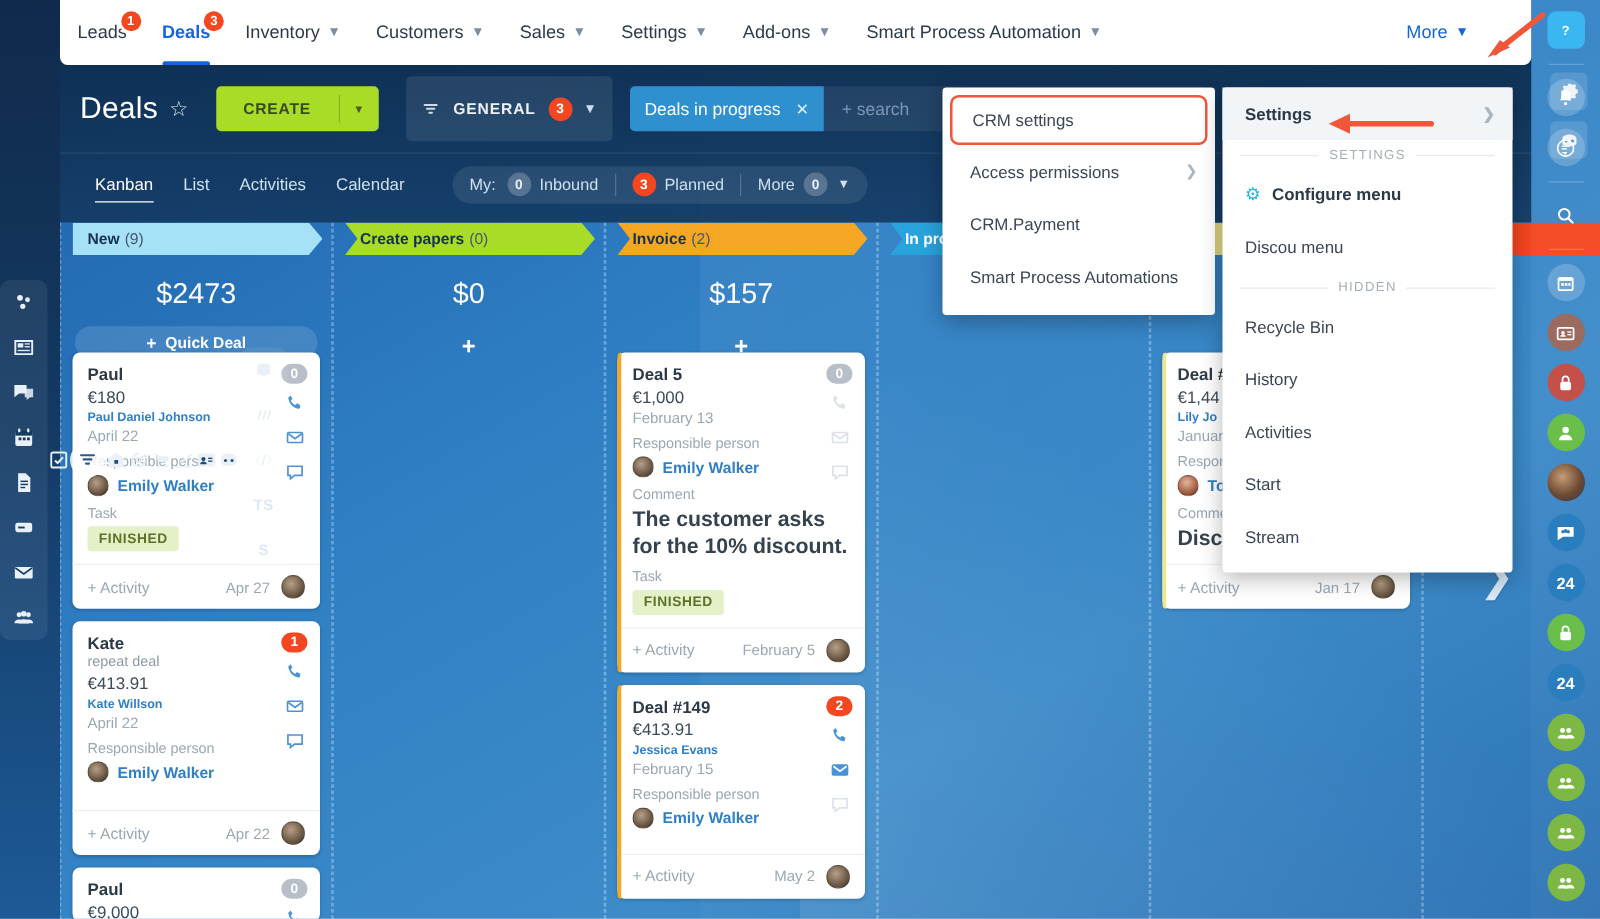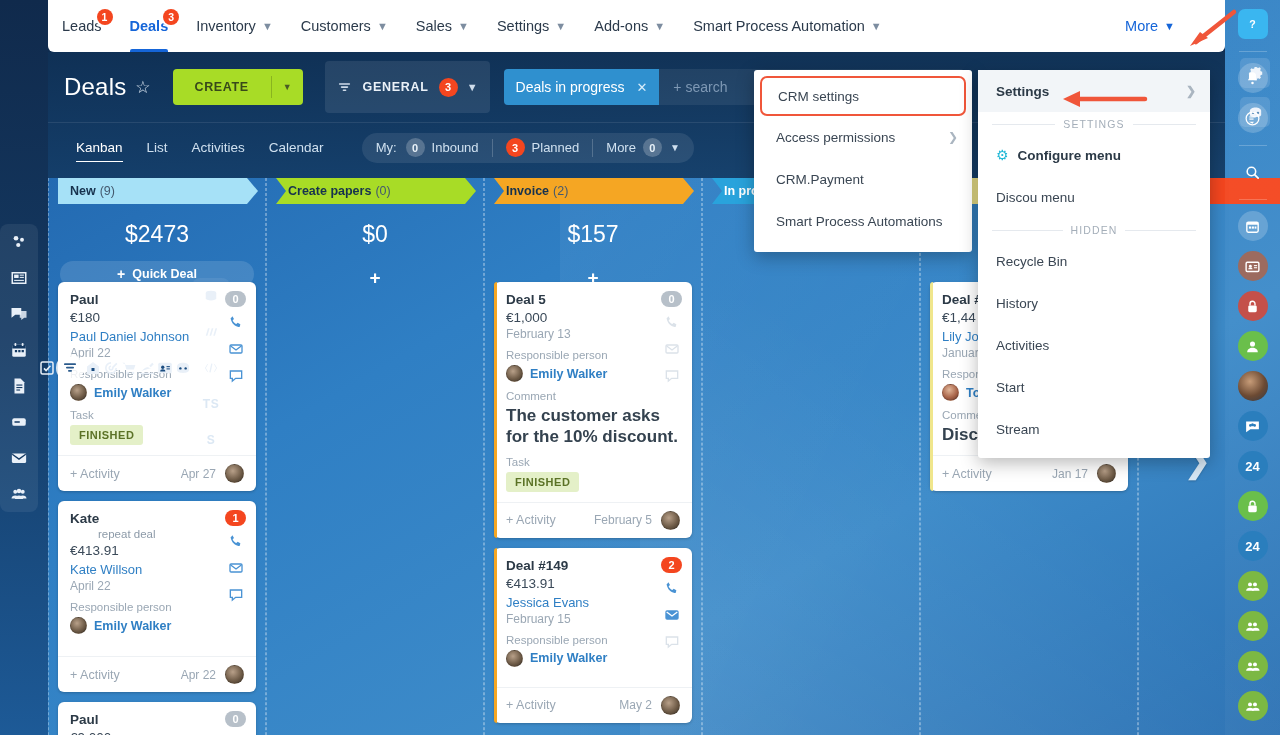--- a/index.html
+++ b/index.html
@@ -132,23 +132,23 @@
   .quickdeal .p { margin-right:7px; font-size:14px;}
   .plus-only { text-align:center; color:#fff; font-size:19px; margin-top:19px; cursor:pointer; font-weight:600;}
 
   .cards { position:absolute; left:0; right:0; top:104px; bottom:0; padding:0 10px; }
 
   .card { background:#fff; border-radius:6px; margin-bottom:10px; padding:10px 12px 0;
     position:relative; box-shadow:0 1px 3px rgba(0,0,0,.22); cursor:pointer;}
   .card.lstripe:before { content:''; position:absolute; left:0; top:0; bottom:0; width:3px;
     border-radius:6px 0 0 6px; }
   .card .ctitle { font-size:13.5px; font-weight:700; color:#2c3a47; }
-  .card .csub { font-size:11.5px; color:#8c9aa8; margin-top:2px;margin-left:28px;}
+  .card .csub { font-size:11.5px; color:#8c9aa8; margin-top:2px;}
   .card .camount { font-size:13.5px; color:#3b4a59; margin-top:3px;}
-  .card .cname { font-size:13px; color:#2f7fc4; margin-top:4px;}
+  .card .cname { font-size:10px; color:#2f7fc4; margin-top:4px;font-weight:bold;}
   .card .cdate { font-size:12px; color:#9aa7b4; margin-top:2px;}
   .card .clabel { font-size:11.5px; color:#9aa7b4; margin-top:8px;}
   .card .cperson { display:flex; align-items:center; margin-top:4px;}
   .avatar { width:17px;height:17px;border-radius:50%; flex:0 0 17px;
     background:radial-gradient(circle at 40% 35%, #b8a089, #6d5a46 60%, #3c3228);
     border:1px solid rgba(0,0,0,.1);}
   .avatar.v2 { background:radial-gradient(circle at 42% 32%, #e2b79a, #a9654a 58%, #5d3327);}
   .avatar.lg { width:19px;height:19px;flex:0 0 19px;}
   .card .pname { font-size:12.5px; color:#2f7fc4; font-weight:700; margin-left:7px;}
   .card .ctext { font-size:17px; color:#34424f; font-weight:700; margin-top:3px; line-height:1.25;}

